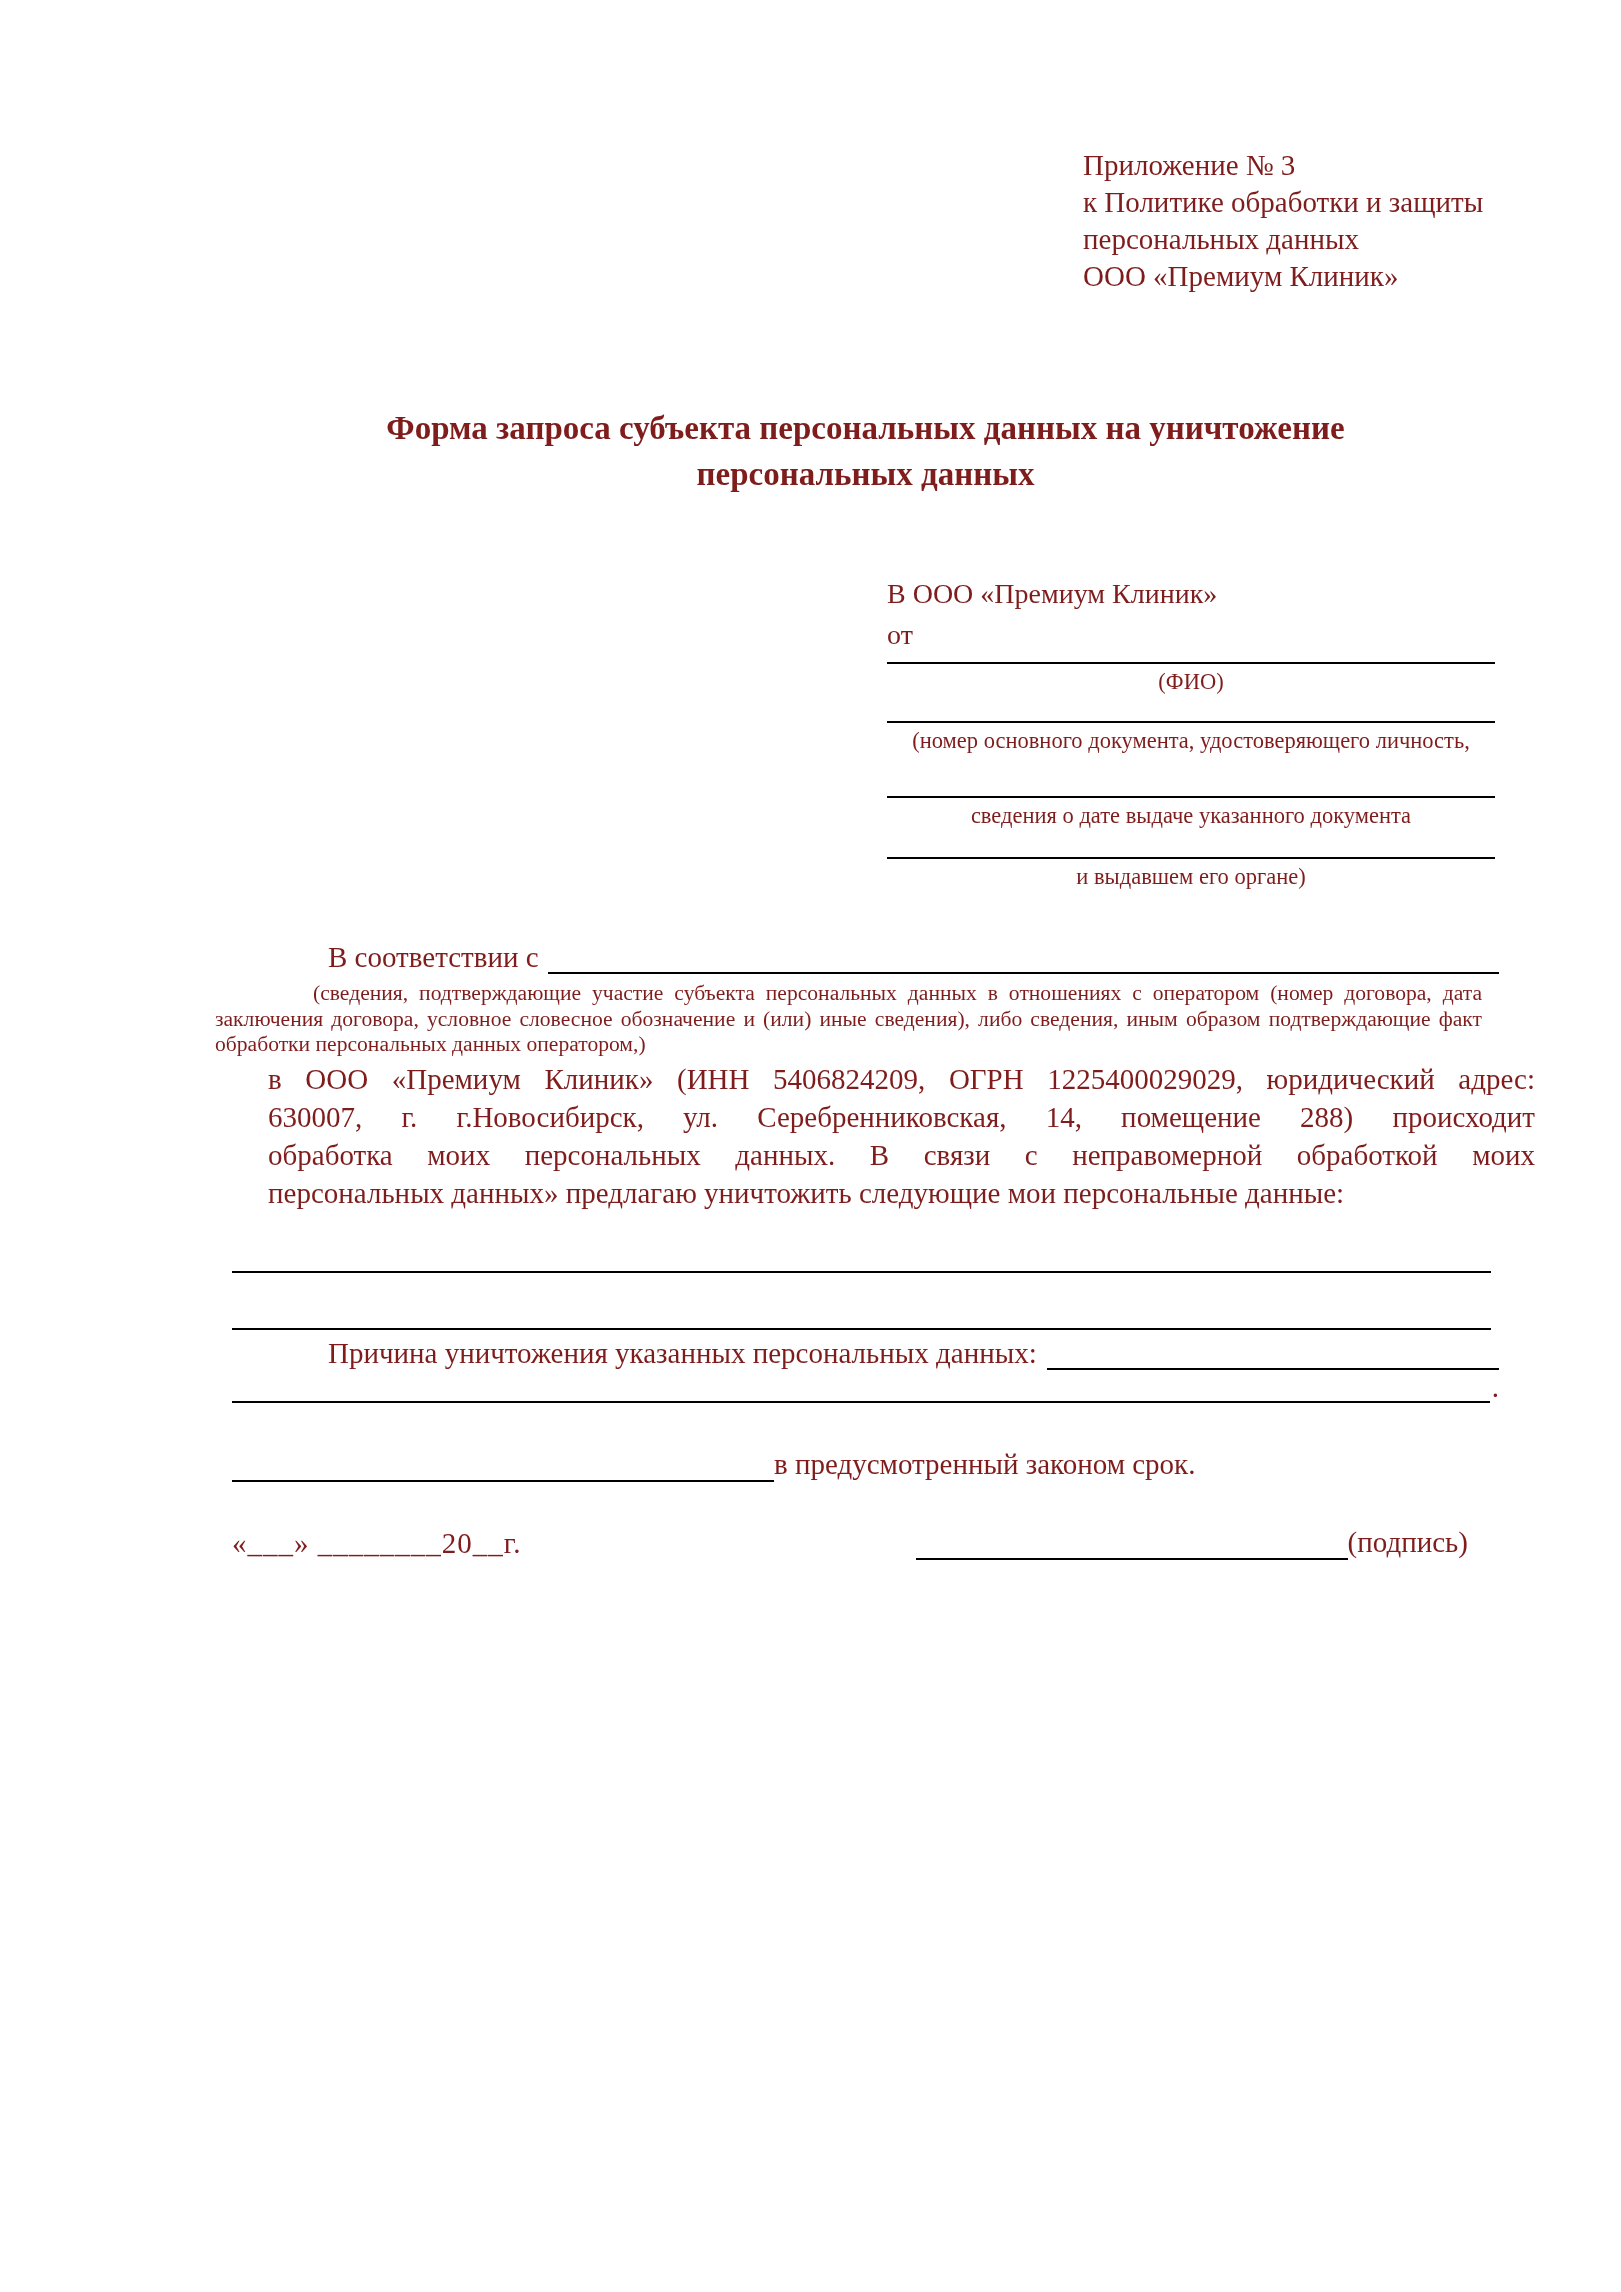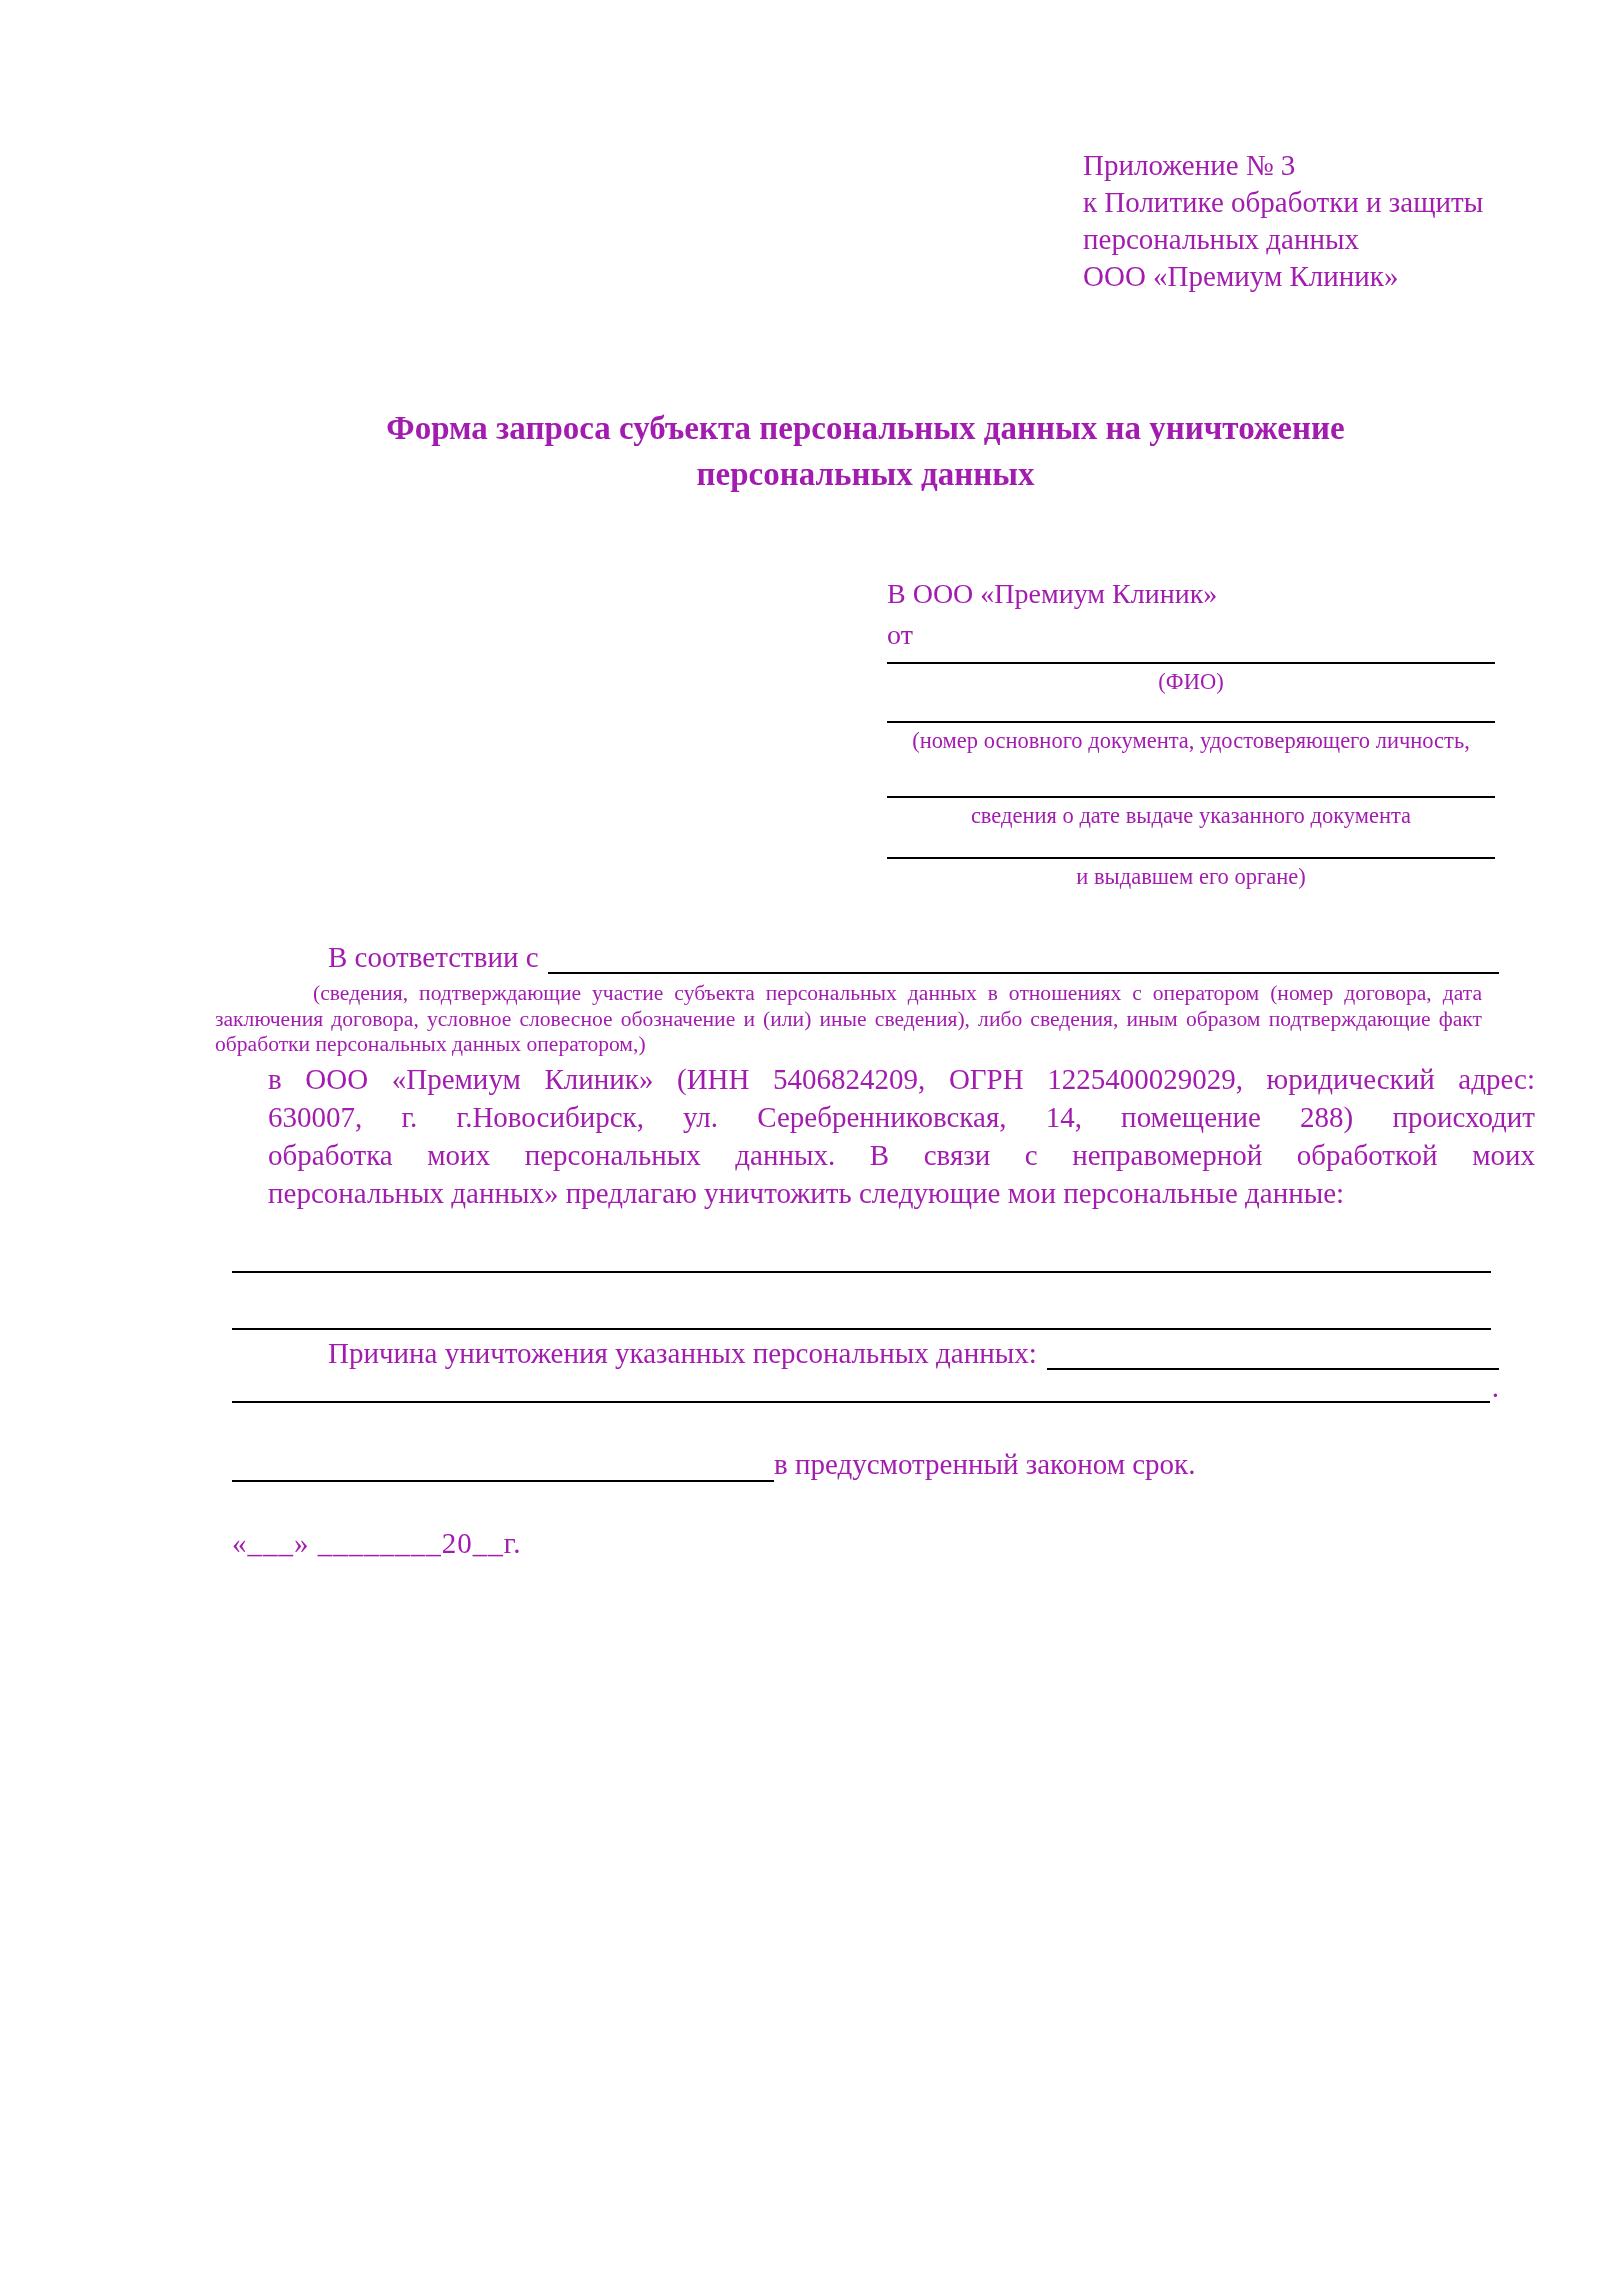--- a/index.html
+++ b/index.html
@@ -1,21 +1,21 @@
 <!DOCTYPE html>
 <html><head>
 <meta charset="utf-8">
 <style>
   html, body { margin:0; padding:0; background:#ffffff; }
   .page {
     position: relative;
     width: 1621px;
     height: 2293px;
     background: #ffffff;
-    color: #a21caf;
+    color: #7f1d1d;
     font-family: "Liberation Serif", "DejaVu Serif", serif;
     overflow: hidden;
   }
   .abs { position: absolute; }
 
   
   .annex { left:1083px; top:147px; font-size:29px; line-height:37px; }
 
   
   .doc-title {
@@ -160,15 +160,19 @@
     <span class="fill"></span>
     <span class="dot">.</span>
   </div>
 
   <div class="abs response2">
     <span class="addr-blank"></span>
     <span>в предусмотренный законом срок.</span>
   </div>
 
   <div class="abs date-line">«___» ________20__г.</div>
+  <div class="abs sign-area">
+    <span class="fill"></span>
+    <span class="cap">(подпись)</span>
+  </div>
 
 </div>
 
 
 </body></html>

